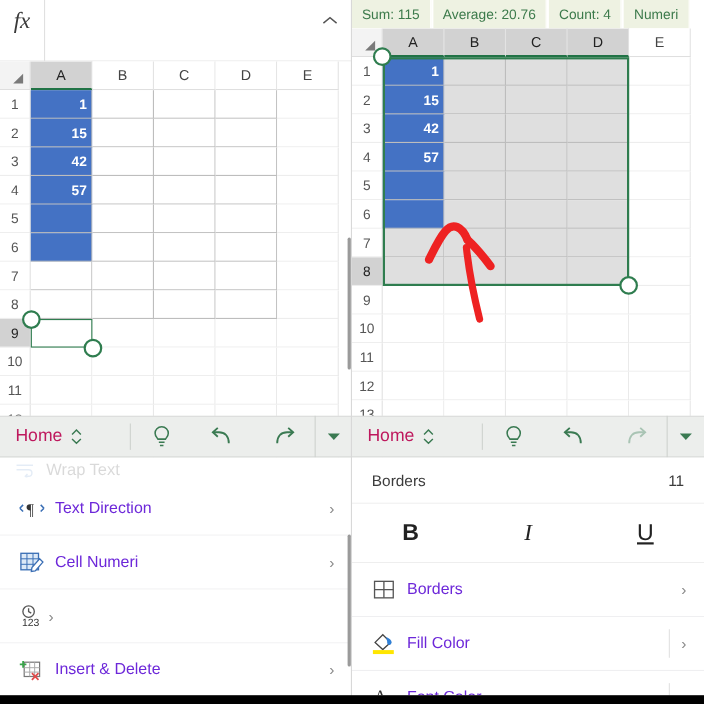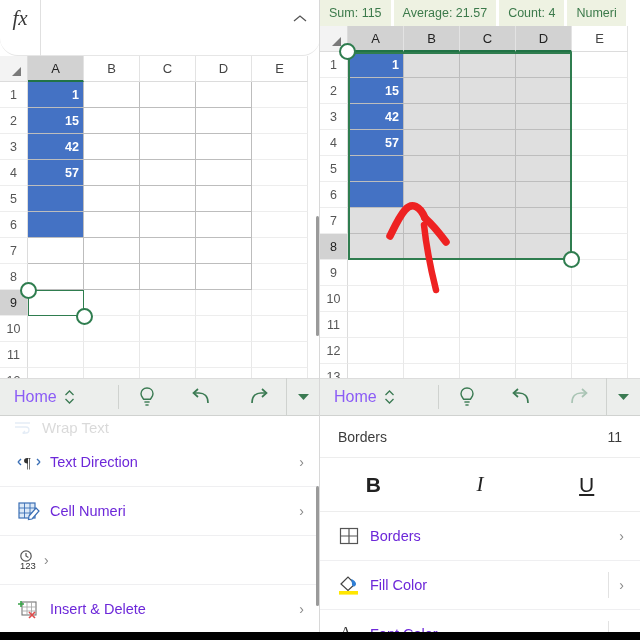--- a/index.html
+++ b/index.html
@@ -14,21 +14,21 @@
   
   .panel { position: absolute; top: 0; width: 320px; height: 640px; overflow: hidden; background:#fff; }
   #panel-left  { left: 0; }
   #panel-right { left: 320px; }
   .divider { position:absolute; top:0; left:319px; width:1px; height:640px; background:#d8d8d8; z-index:40; }
 
   
   .formula-bar {
     position:absolute; top:0; left:0; width:320px; height:56px;
     background:#fff; border-bottom:1px solid #e6e6e6;
-    display:flex; align-items:flex-start;border-radius:18px;
+    display:flex; align-items:flex-start;
   }
   .fx {
     width:40px; height:34px; display:flex; align-items:center; justify-content:center;
     font-family:"Liberation Serif", serif; font-style:italic; font-size:21px; color:#3a3a3a;
     padding-top:2px;
   }
   .fx-divider { position:absolute; left:40px; top:0; width:1px; height:56px; background:#e0e0e0; }
   .fb-input { flex:1; height:56px; }
   .chev-up {
     position:absolute; right:10px; top:8px; width:20px; height:20px;
@@ -101,21 +101,21 @@
 
   
   .tabbar {
     position:absolute; left:0; width:320px; height:38px; top:378px;
     background:#eceeec; display:flex; align-items:center;
     border-top:1px solid #dcdcdc; border-bottom:1px solid #d0d2d0;
   }
   .tab-home {
     display:flex; align-items:center; gap:7px; padding-left:14px; width:118px; height:38px;
   }
-  .tab-home .label { font-size:16px; color:#8b5cf6; }
+  .tab-home .label { font-size:16px; color:#be185d; }
   .spin { display:flex; flex-direction:column; align-items:center; justify-content:center; gap:2px; color:#3a7a52; }
   .tab-sep { width:1px; height:24px; background:#cfd2cf; }
   .tab-tools { flex:1; display:flex; align-items:center; justify-content:space-around; height:38px; }
   .tool-ico { width:30px; height:30px; display:flex; align-items:center; justify-content:center; color:#3a7a52; }
   .tool-ico.dim { color:#a9c4b4; }
   .caret-btn { width:34px; height:38px; display:flex; align-items:center; justify-content:center; color:#3a7a52; font-size:11px; border-left:1px solid #cfd2cf; }
 
   
   .ribbon { position:absolute; left:0; width:320px; top:416px; height:216px; background:#fff; overflow:hidden; }
   .ghost-row {
@@ -416,21 +416,21 @@
         <span class="menu-chev">›</span>
       </div>
       <div class="vscroll" style="top:70px; height:120px;"></div>
     </div>
   </div>
 
   <div class="panel" id="panel-right">
 
     <div class="statusbar" id="r-statusbar">
         <div class="stat-chip">Sum: 115</div>
-        <div class="stat-chip">Average: 21.57</div>
+        <div class="stat-chip">Average: 20.76</div>
         <div class="stat-chip">Count: 4</div>
         <div class="stat-chip">Numeri</div>
       </div>
 
     <div class="sheet" id="sheet-right">
       <div class="colhead" id="r-colhead">
           <div class="corner"></div>
           <div class="colcell sel">A</div>
           <div class="colcell sel">B</div>
           <div class="colcell sel">C</div>

